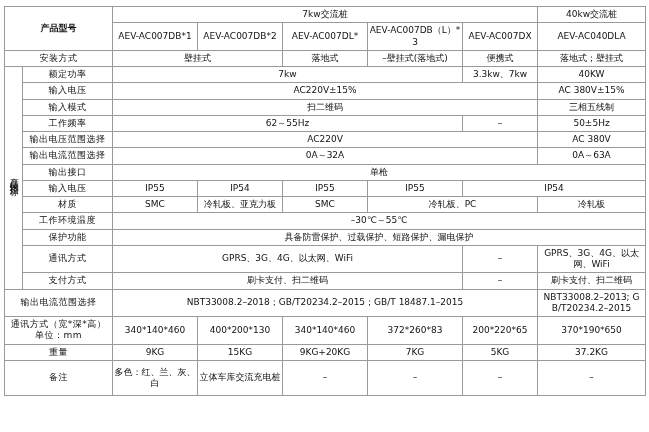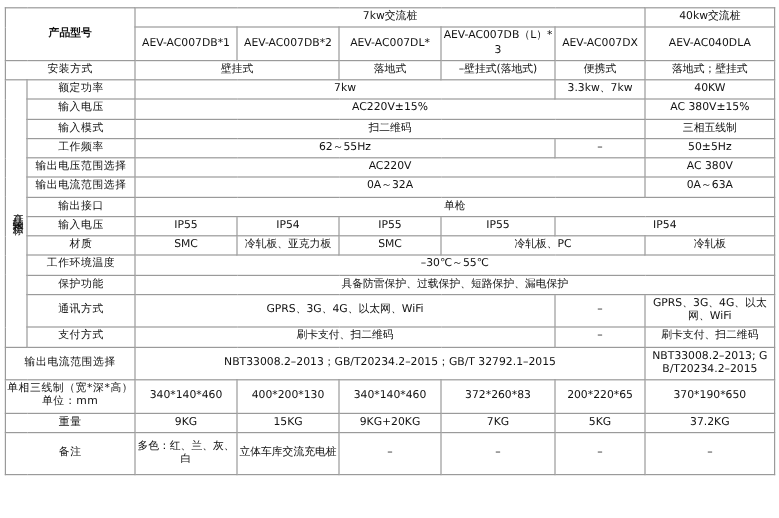--- a/index.html
+++ b/index.html
@@ -199,27 +199,27 @@
 
     <tr>
       <td class="rowlabel">支付方式</td>
       <td colspan="4">刷卡支付、扫二维码</td>
       <td class="dash">–</td>
       <td>刷卡支付、扫二维码</td>
     </tr>
 
     <tr>
       <td colspan="2" class="rowlabel">输出电流范围选择</td>
-      <td colspan="5">NBT33008.2–2013；GB/T20234.2–2015；GB/T 32792.1–2015</td>
+      <td colspan="5">NBT33008.2–2018；GB/T20234.2–2015；GB/T 18487.1–2015</td>
       <td class="small">NBT33008.2–2013; GB/T20234.2–2015</td>
     </tr>
 
     <tr>
       <td colspan="2" class="rowlabel two-line">
-        <div>单相三线制（宽*深*高）</div>
+        <div>通讯方式（宽*深*高）</div>
         <div>单位：mm</div>
       </td>
       <td>340*140*460</td>
       <td>400*200*130</td>
       <td>340*140*460</td>
       <td>372*260*83</td>
       <td>200*220*65</td>
       <td>370*190*650</td>
     </tr>
 

